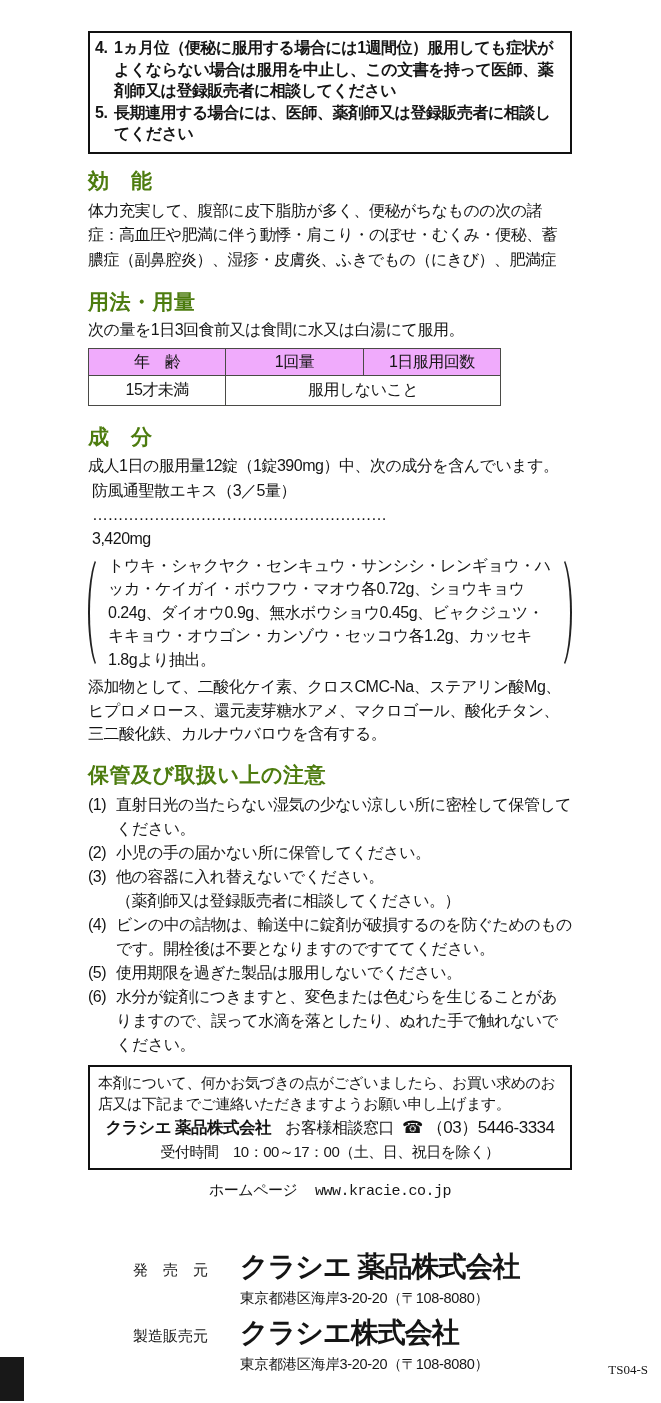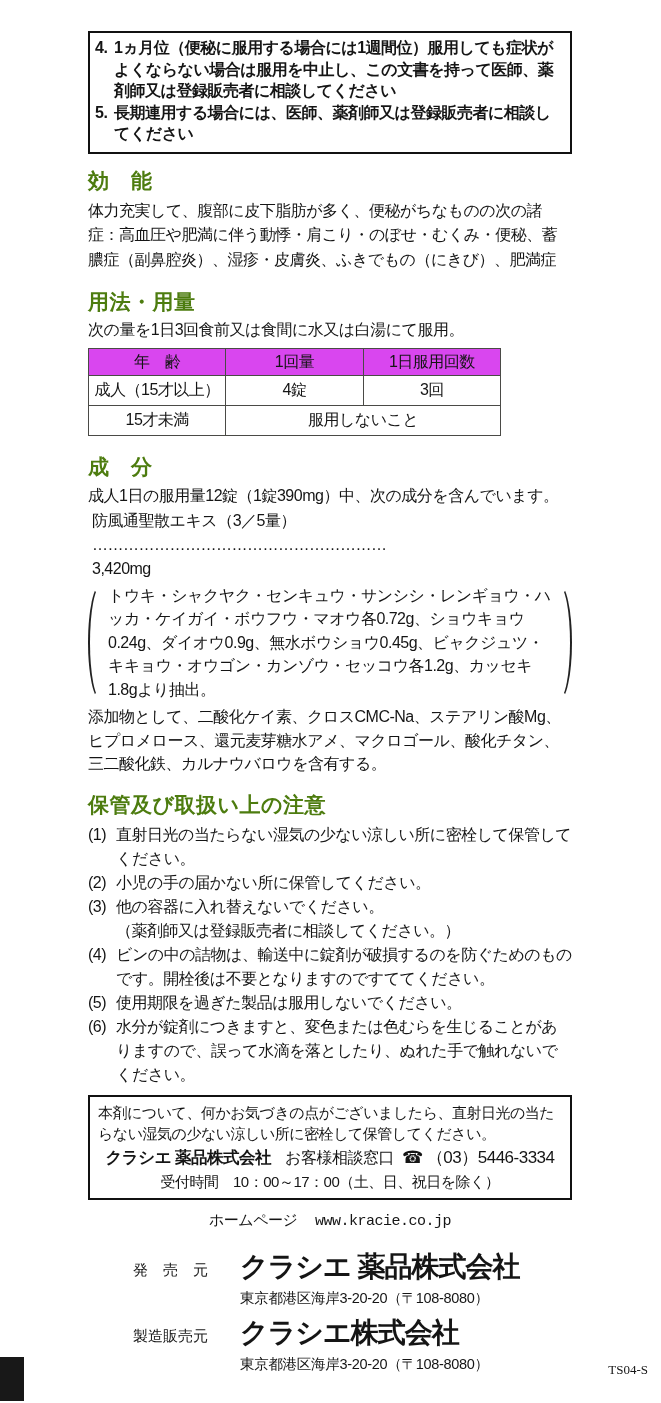--- a/index.html
+++ b/index.html
@@ -21,21 +21,21 @@
   .sec-efficacy{margin-top:13px;margin-bottom:4px;}
   .sec-dosage{margin-top:16px;margin-bottom:3px;}
   .sec-ingredients{margin-top:17px;margin-bottom:3px;}
   .sec-storage{margin-top:15px;margin-bottom:4px;}
 
   .body-text{font-size:16px;line-height:24.5px;}
 
   
   .dose-intro{font-size:16px;line-height:22px;margin-bottom:7px;}
   .dose-table{width:413px;border-collapse:collapse;font-size:16px;table-layout:fixed;}
-  .dose-table th{background:#d946ef;border:1.6px solid #4a4a46;font-weight:500;height:24px;text-align:center;}
+  .dose-table th{background:#f0abfc;border:1.6px solid #4a4a46;font-weight:500;height:24px;text-align:center;}
   .dose-table td{border:1.6px solid #4a4a46;text-align:center;height:27px;}
 
   
   .extract-line{display:flex;font-size:16px;line-height:24px;align-items:baseline;flex-direction:column;}
   .extract-leader{flex:1;overflow:hidden;white-space:nowrap;margin:0 4px;}
   .extract-amount{white-space:nowrap;}
   .herb-box{position:relative;margin:1px 0 2px 0;padding:2px 20px;font-size:16px;line-height:23.5px;}
   .paren{position:absolute;top:2px;bottom:2px;width:22px;border:2.2px solid transparent;border-radius:50%;}
   .paren-left{left:0;border-left-color:#222;}
   .paren-right{right:0;border-right-color:#222;}
@@ -93,25 +93,20 @@
     <h2 class="sec sec-dosage">用法・用量</h2>
     <div class="dose-intro">次の量を1日3回食前又は食間に水又は白湯にて服用。</div>
     <table class="dose-table">
       <tbody>
           <tr>
         <th>年　齢</th>
         <th>1回量</th>
         <th>1日服用回数</th>
       </tr>
       <tr>
-        <td>成人（15才以上）</td>
-        <td>4錠</td>
-        <td>3回</td>
-      </tr>
-      <tr>
         <td>15才未満</td>
         <td colspan="2">服用しないこと</td>
       </tr>
     </tbody>
       </table>
 
     <h2 class="sec sec-ingredients">成　分</h2>
     <div class="body-text">成人1日の服用量12錠（1錠390mg）中、次の成分を含んでいます。</div>
     <div class="extract-line">
       <span>防風通聖散エキス（3／5量）</span>
@@ -151,21 +146,21 @@
         <span class="stext">使用期限を過ぎた製品は服用しないでください。</span>
       </div>
       <div class="sitem">
         <span class="snum">(6)</span>
         <span class="stext">水分が錠剤につきますと、変色または色むらを生じることがありますので、誤って水滴を落としたり、ぬれた手で触れないでください。</span>
       </div>
     </div>
 
 
     <div class="contact-box">
-      <div>本剤について、何かお気づきの点がございましたら、直射日光の当たらない湿気の少ない涼しい所に密栓して保管してください。</div>
+      <div>本剤について、何かお気づきの点がございましたら、お買い求めのお店又は下記までご連絡いただきますようお願い申し上げます。</div>
       <div class="cb-company-line">
         <span class="cb-company">クラシエ 薬品株式会社</span>
         <span class="cb-window">お客様相談窓口</span>
         <span class="cb-phone">
           <span>☎</span>
           <span>（03）5446-3334</span>
         </span>
       </div>
       <div class="cb-hours">受付時間　10：00～17：00（土、日、祝日を除く）</div>
     </div>

